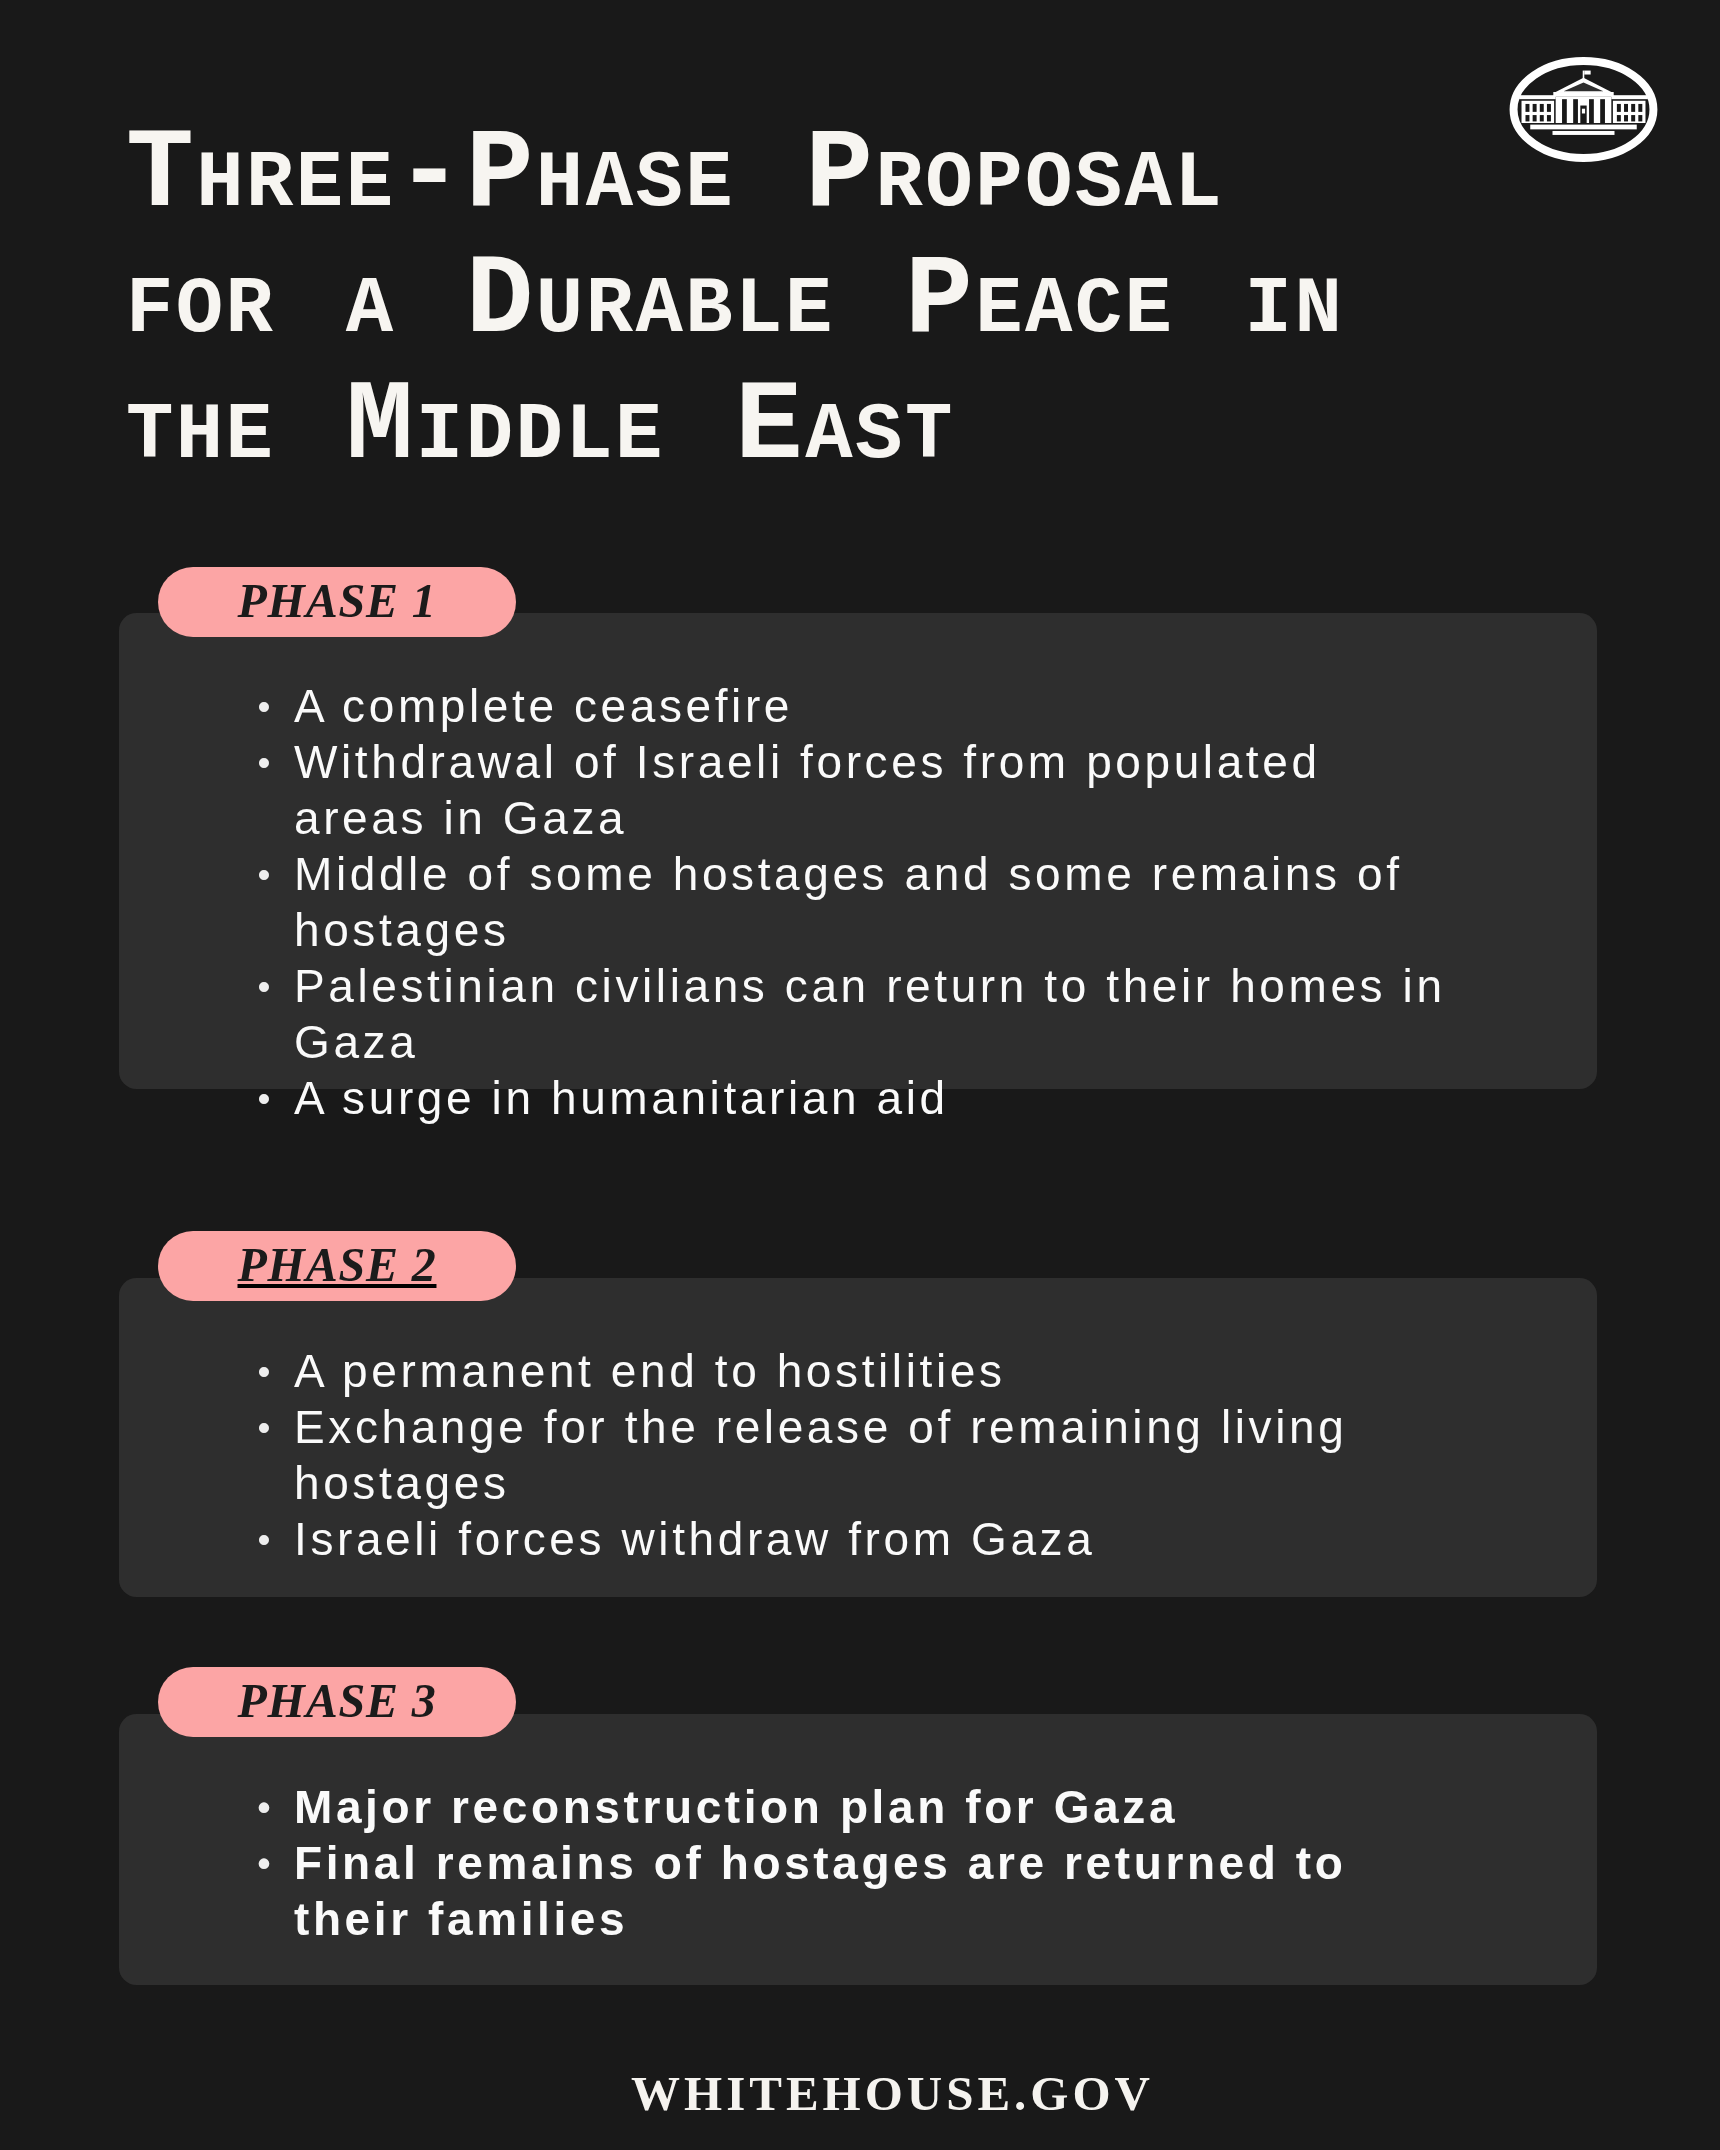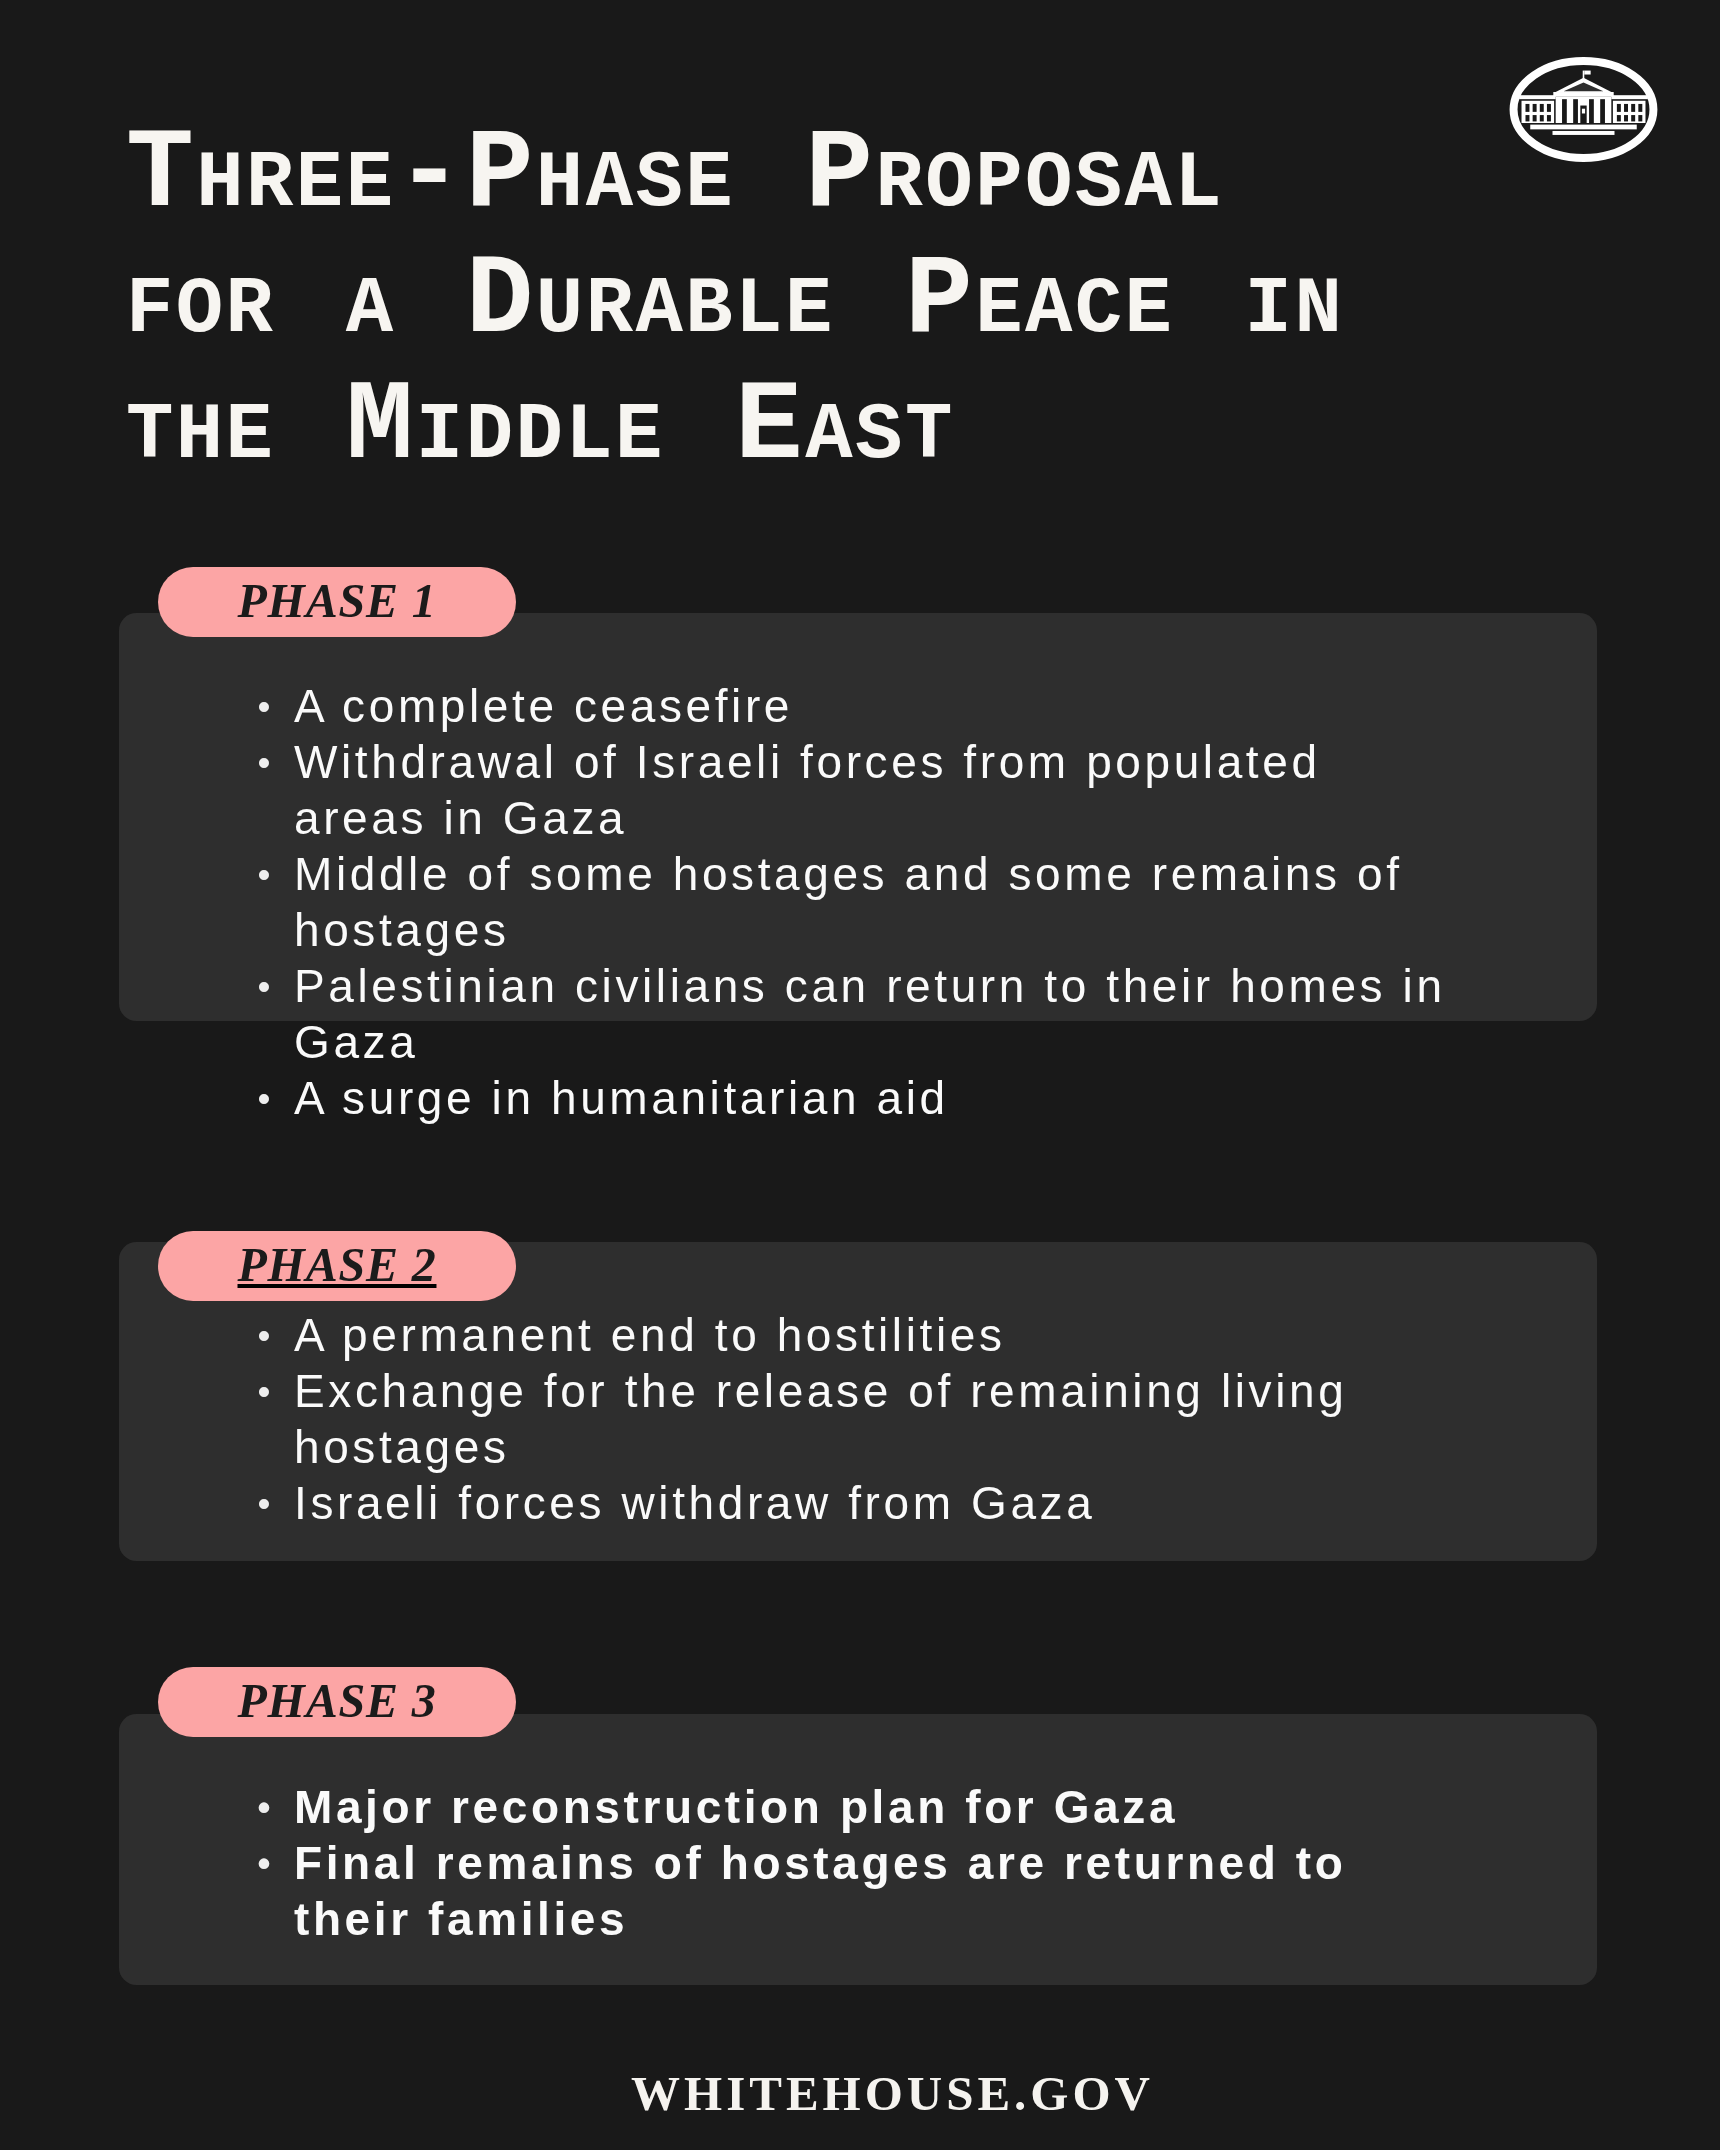--- a/index.html
+++ b/index.html
@@ -55,22 +55,22 @@
   .pill.p3 { top:1667px; }
 
   
   .card {
     position:absolute; left:119px;
     width:1478px;
     background:#2e2e2e;
     border-radius:17.5px;
     z-index:1;
   }
-  .card.c1 { top:613px;  height:408px; }
-  .card.c2 { top:1242px; height:319px; }
+  .card.c1 { top:613px;  height:476px; }
+  .card.c2 { top:1278px; height:319px; }
   .card.c3 { top:1714px; height:271px;font-weight:bold; }
 
   .card ul {
     list-style:none;
     margin:0;
     padding:65px 0 0 137px;
   }
   .card li {
     position:relative;
     box-sizing:border-box;

